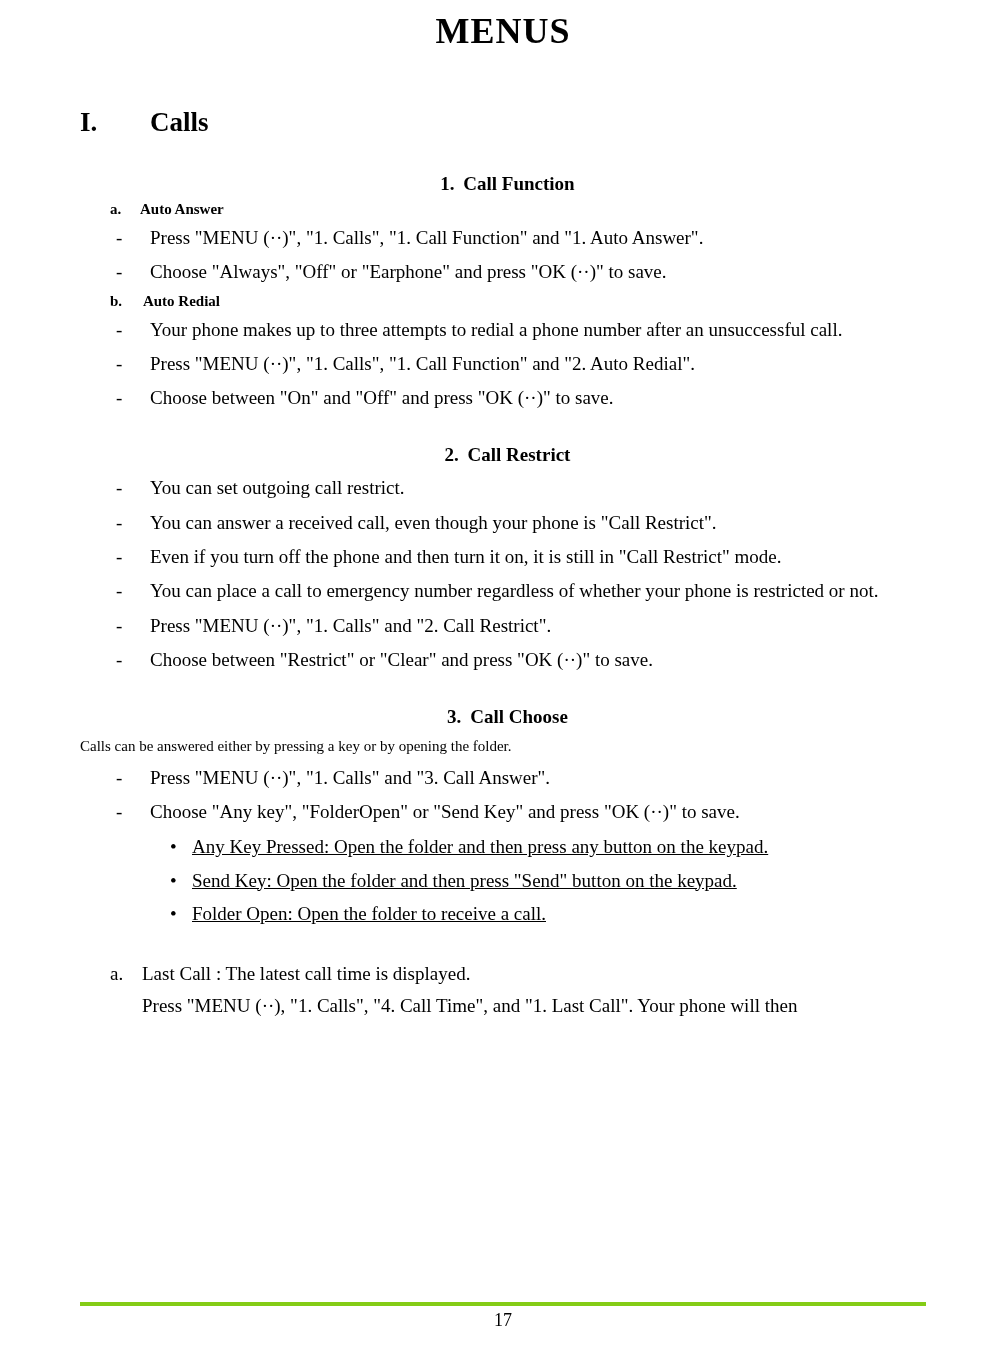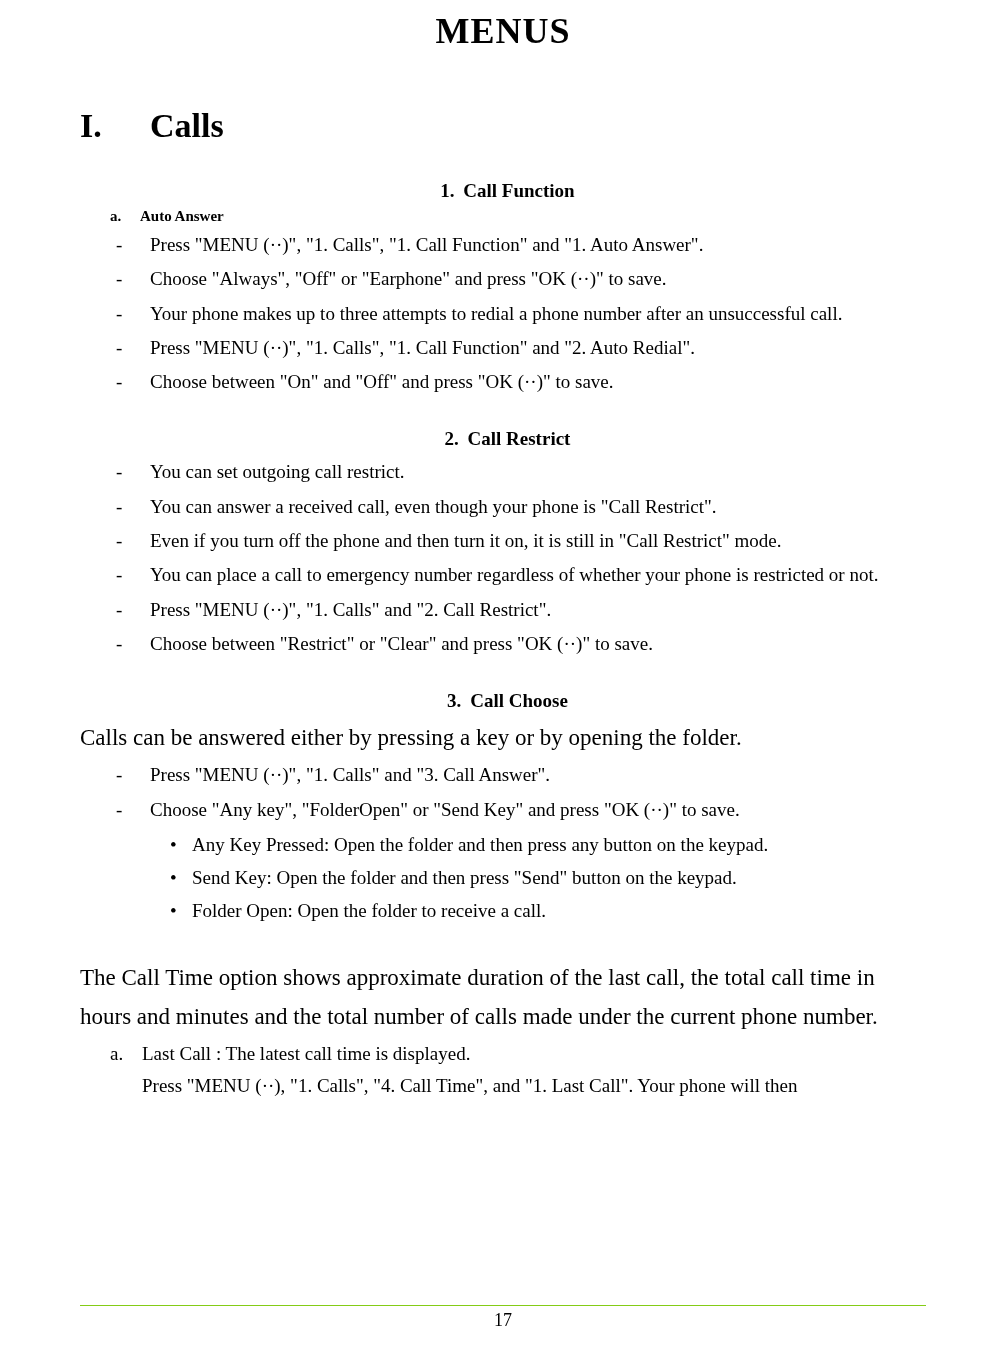--- a/index.html
+++ b/index.html
@@ -19,21 +19,21 @@
   }
   .title {
     text-align: center;
     font-size: 36px;
     font-weight: bold;
     letter-spacing: 1px;
     margin-top: 0;
     margin-bottom: 55px;
   }
   .h1 {
-    font-size: 34px;
+    font-size: 27px;
     font-weight: bold;
     margin-bottom: 35px;
   }
   .h1 .h1-num { display: inline-block; width: 70px; }
   .sec-head {
     font-size: 19px;
     font-weight: bold;
     margin-bottom: 6px;
     text-align: center;
   }
@@ -55,28 +55,29 @@
     margin-top: 2px;
     margin-bottom: 2px;
   }
   .dash-row .dash { display:inline-block; width:34px; text-indent:0; }
   .bullet-row {
     font-size: 19px;
     margin-left: 90px;
     padding-left: 0;
     line-height: 1.75;
     position: relative;
+    text-decoration: underline;
   }
   .bullet-row .dot {
     display:inline-block;
     width: 22px;
     font-weight: normal;
   }
   .para {
-    font-size: 23px;
+    font-size: 15px;
     line-height: 1.7;
     margin: 2px 0;
   }
   .lettered {
     font-size: 19px;
     margin-left: 30px;
     padding-left: 32px;
     text-indent: -32px;
     line-height: 1.7;
   }
@@ -84,21 +85,21 @@
   .lettered-cont {
     font-size: 19px;
     margin-left: 62px;
     line-height: 1.7;
   }
   .spacer-md { height: 28px; }
   .footer {
     position: absolute;
     left: 80px; right: 80px;
     bottom: 22px;
-    border-top: 1px solid #84cc16;
+    border-top: 4px solid #84cc16;
     text-align: center;
     padding-top: 4px;
     font-size: 18px;
   }
 </style>
 </head>
 <body>
 
 <div class="page">
 
@@ -111,20 +112,23 @@
   <div class="sec-head">
     <span class="num">1.</span><span>Call Function</span>
   </div>
 
   <div class="sub-head">
     <span class="lett">a.</span><span>Auto Answer</span>
   </div>
   <div class="dash-row"><span class="dash">-</span><span>Press "MENU (··)", "1. Calls", "1. Call Function" and "1. Auto Answer".</span></div>
   <div class="dash-row"><span class="dash">-</span><span>Choose "Always", "Off" or "Earphone" and press "OK (··)" to save.</span></div>
 
+  <div class="sub-head">
+    <span class="lett">b.</span><span> Auto Redial</span>
+  </div>
   <div class="dash-row"><span class="dash">-</span><span>Your phone makes up to three attempts to redial a phone number after an unsuccessful call.</span></div>
   <div class="dash-row"><span class="dash">-</span><span>Press "MENU (··)", "1. Calls", "1. Call Function" and "2. Auto Redial".</span></div>
   <div class="dash-row"><span class="dash">-</span><span>Choose between "On" and "Off" and press "OK (··)" to save.</span></div>
 
   <div class="spacer-md"></div>
 
   <div class="sec-head">
     <span class="num">2.</span><span>Call Restrict</span>
   </div>
   <div class="dash-row"><span class="dash">-</span><span>You can set outgoing call restrict.</span></div>
@@ -141,20 +145,19 @@
   </div>
   <div class="para">Calls can be answered either by pressing a key or by opening the folder.</div>
   <div class="dash-row"><span class="dash">-</span><span>Press "MENU (··)", "1. Calls" and "3. Call Answer".</span></div>
   <div class="dash-row"><span class="dash">-</span><span>Choose "Any key", "FolderOpen" or "Send Key" and press "OK (··)" to save.</span></div>
   <div class="bullet-row"><span class="dot">•</span><span>Any Key Pressed: Open the folder and then press any button on the keypad.</span></div>
   <div class="bullet-row"><span class="dot">•</span><span>Send Key: Open the folder and then press "Send" button on the keypad.</span></div>
   <div class="bullet-row"><span class="dot">•</span><span>Folder Open: Open the folder to receive a call.</span></div>
 
   <div class="spacer-md"></div>
 
-  <div class="para">The Call Time option shows approximate duration of the last call, the total call time in hours and minutes and the total number of calls made under the current phone number.</div>
   <div class="lettered"><span class="lett">a.</span><span>Last Call : The latest call time is displayed.</span></div>
   <div class="lettered-cont">Press "MENU (··), "1. Calls", "4. Call Time", and "1. Last Call". Your phone will then</div>
 
   <div class="footer">
     <span>17</span>
   </div>
 </div>
 
 </body></html>

